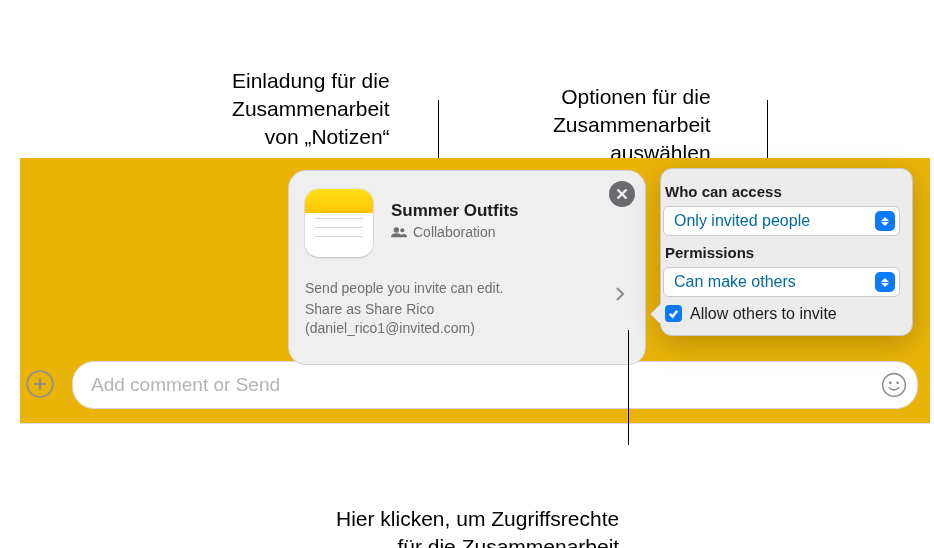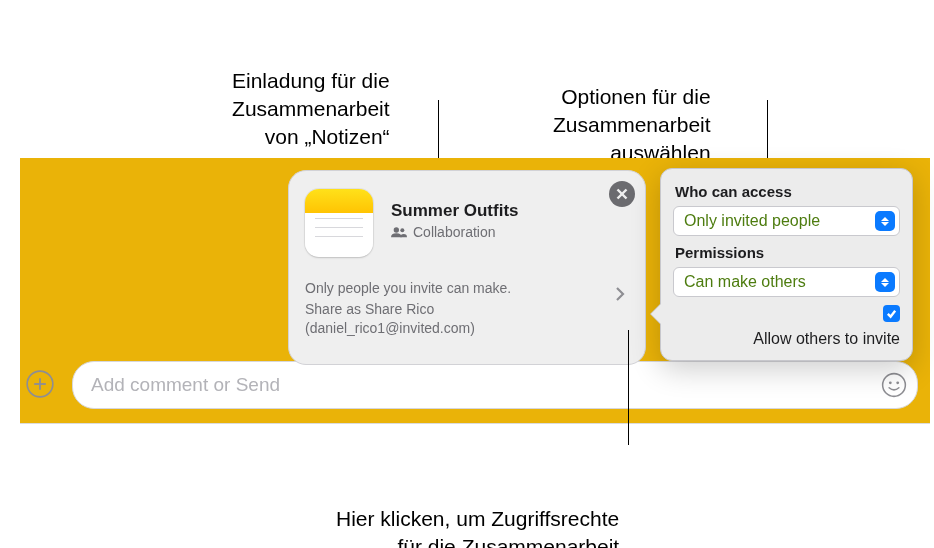--- a/index.html
+++ b/index.html
@@ -170,21 +170,21 @@
   
   .popover {
     position:absolute;
     left: 660px;
     top: 168px;
     width: 253px;
     background:#ececec;
     border:1px solid #c7c7cc;
     border-radius:12px;
     box-shadow: 0 8px 30px rgba(0,0,0,0.20);
-    padding: 10px 12px 12px 12px;
+    padding: 10px 12px 12px 2px;
     box-sizing:border-box;
   }
   .popover::before {
     content:"";
     position:absolute;
     left:-10px;
     top: 135px;
     width:0; height:0;
     border-top:10px solid transparent;
     border-bottom:10px solid transparent;
@@ -200,21 +200,21 @@
   }
   .popover .select {
     display:flex;
     align-items:center;
     justify-content:space-between;
     background:#ffffff;
     border:1px solid #c9c9ce;
     border-radius:6px;
     padding: 4px 4px 4px 10px;
     font-size:16px;
-    color:#4d7c0f;
+    color:#0369a1;
     margin-bottom: 8px;
   }
   .select .arrows {
     width:20px; height:20px;
     border-radius:5px;
     background:#0a7aff;
     display:flex;
     flex-direction:column;
     align-items:center;
     justify-content:center;
@@ -223,27 +223,26 @@
   .select .arrows span {
     width:0; height:0;
     border-left:4px solid transparent;
     border-right:4px solid transparent;
   }
   .select .arrows .up { border-bottom:4px solid #fff; }
   .select .arrows .dn { border-top:4px solid #fff; }
 
   .popover .check-row {
     display:flex;
-    align-items:flex-end;
+    align-items:flex-start;
     gap:8px;
     margin-top:6px;
     font-size:16px;
     color:#1d1d1f;
     padding-left:2px;
-    flex-direction:column;
   }
   .checkbox {
     width:17px; height:17px;
     border-radius:4px;
     background:#0a7aff;
     display:flex; align-items:center; justify-content:center;
   }
   .checkbox svg{ width:11px; height:11px; stroke:#fff; stroke-width:2.6; fill:none; }
 </style>
 </head>
@@ -300,21 +299,21 @@
           <path d="M0 16 Q0 10 8 10 Q16 10 16 16 Z"></path>
           <circle cx="17" cy="5.5" r="3"></circle>
           <path d="M14 16 Q14 11 19 11 Q24 11 24 16 Z"></path>
         </svg>
         <span>Collaboration</span>
       </div>
     </div>
   </div>
 
   <div class="invite-details">
-    <div class="line1">Only people you invite can make.</div>
+    <div class="line1">Send people you invite can edit.</div>
     <div>Share as Share Rico</div>
     <div>(daniel_rico1@invited.com)</div>
     <div class="chevron-btn">
       <svg viewBox="0 0 10 14">
         <polyline points="2,1 8,7 2,13"></polyline>
       </svg>
     </div>
   </div>
 </div>
 

